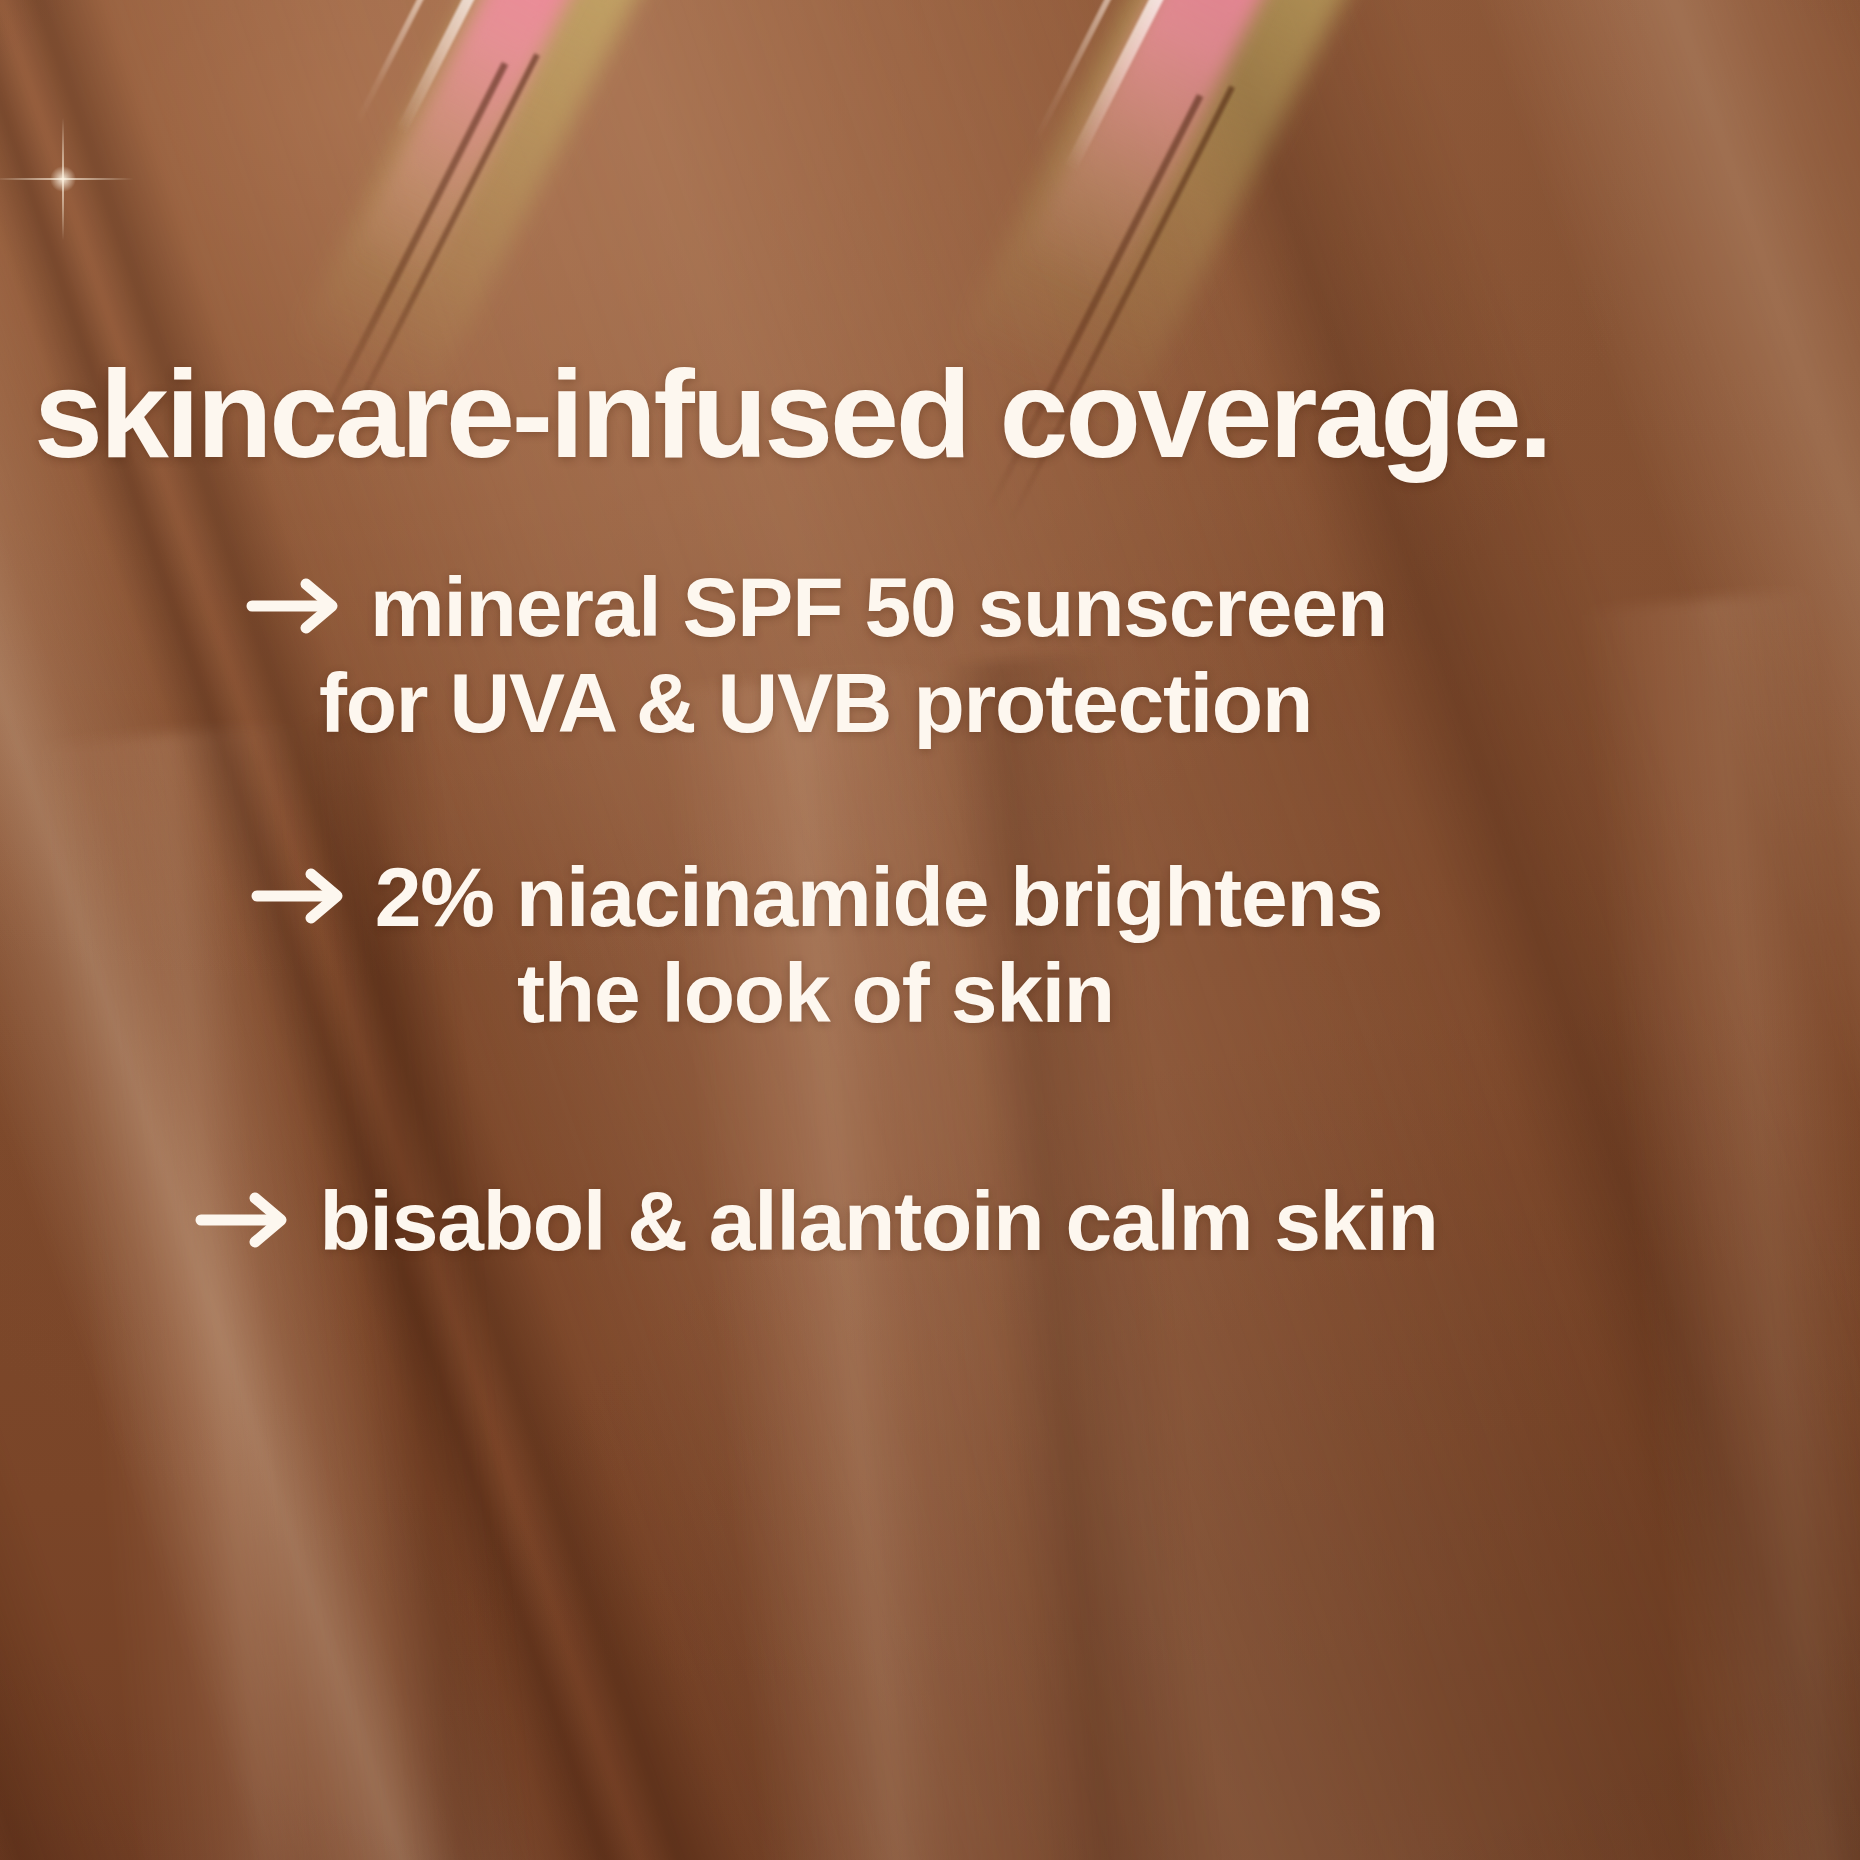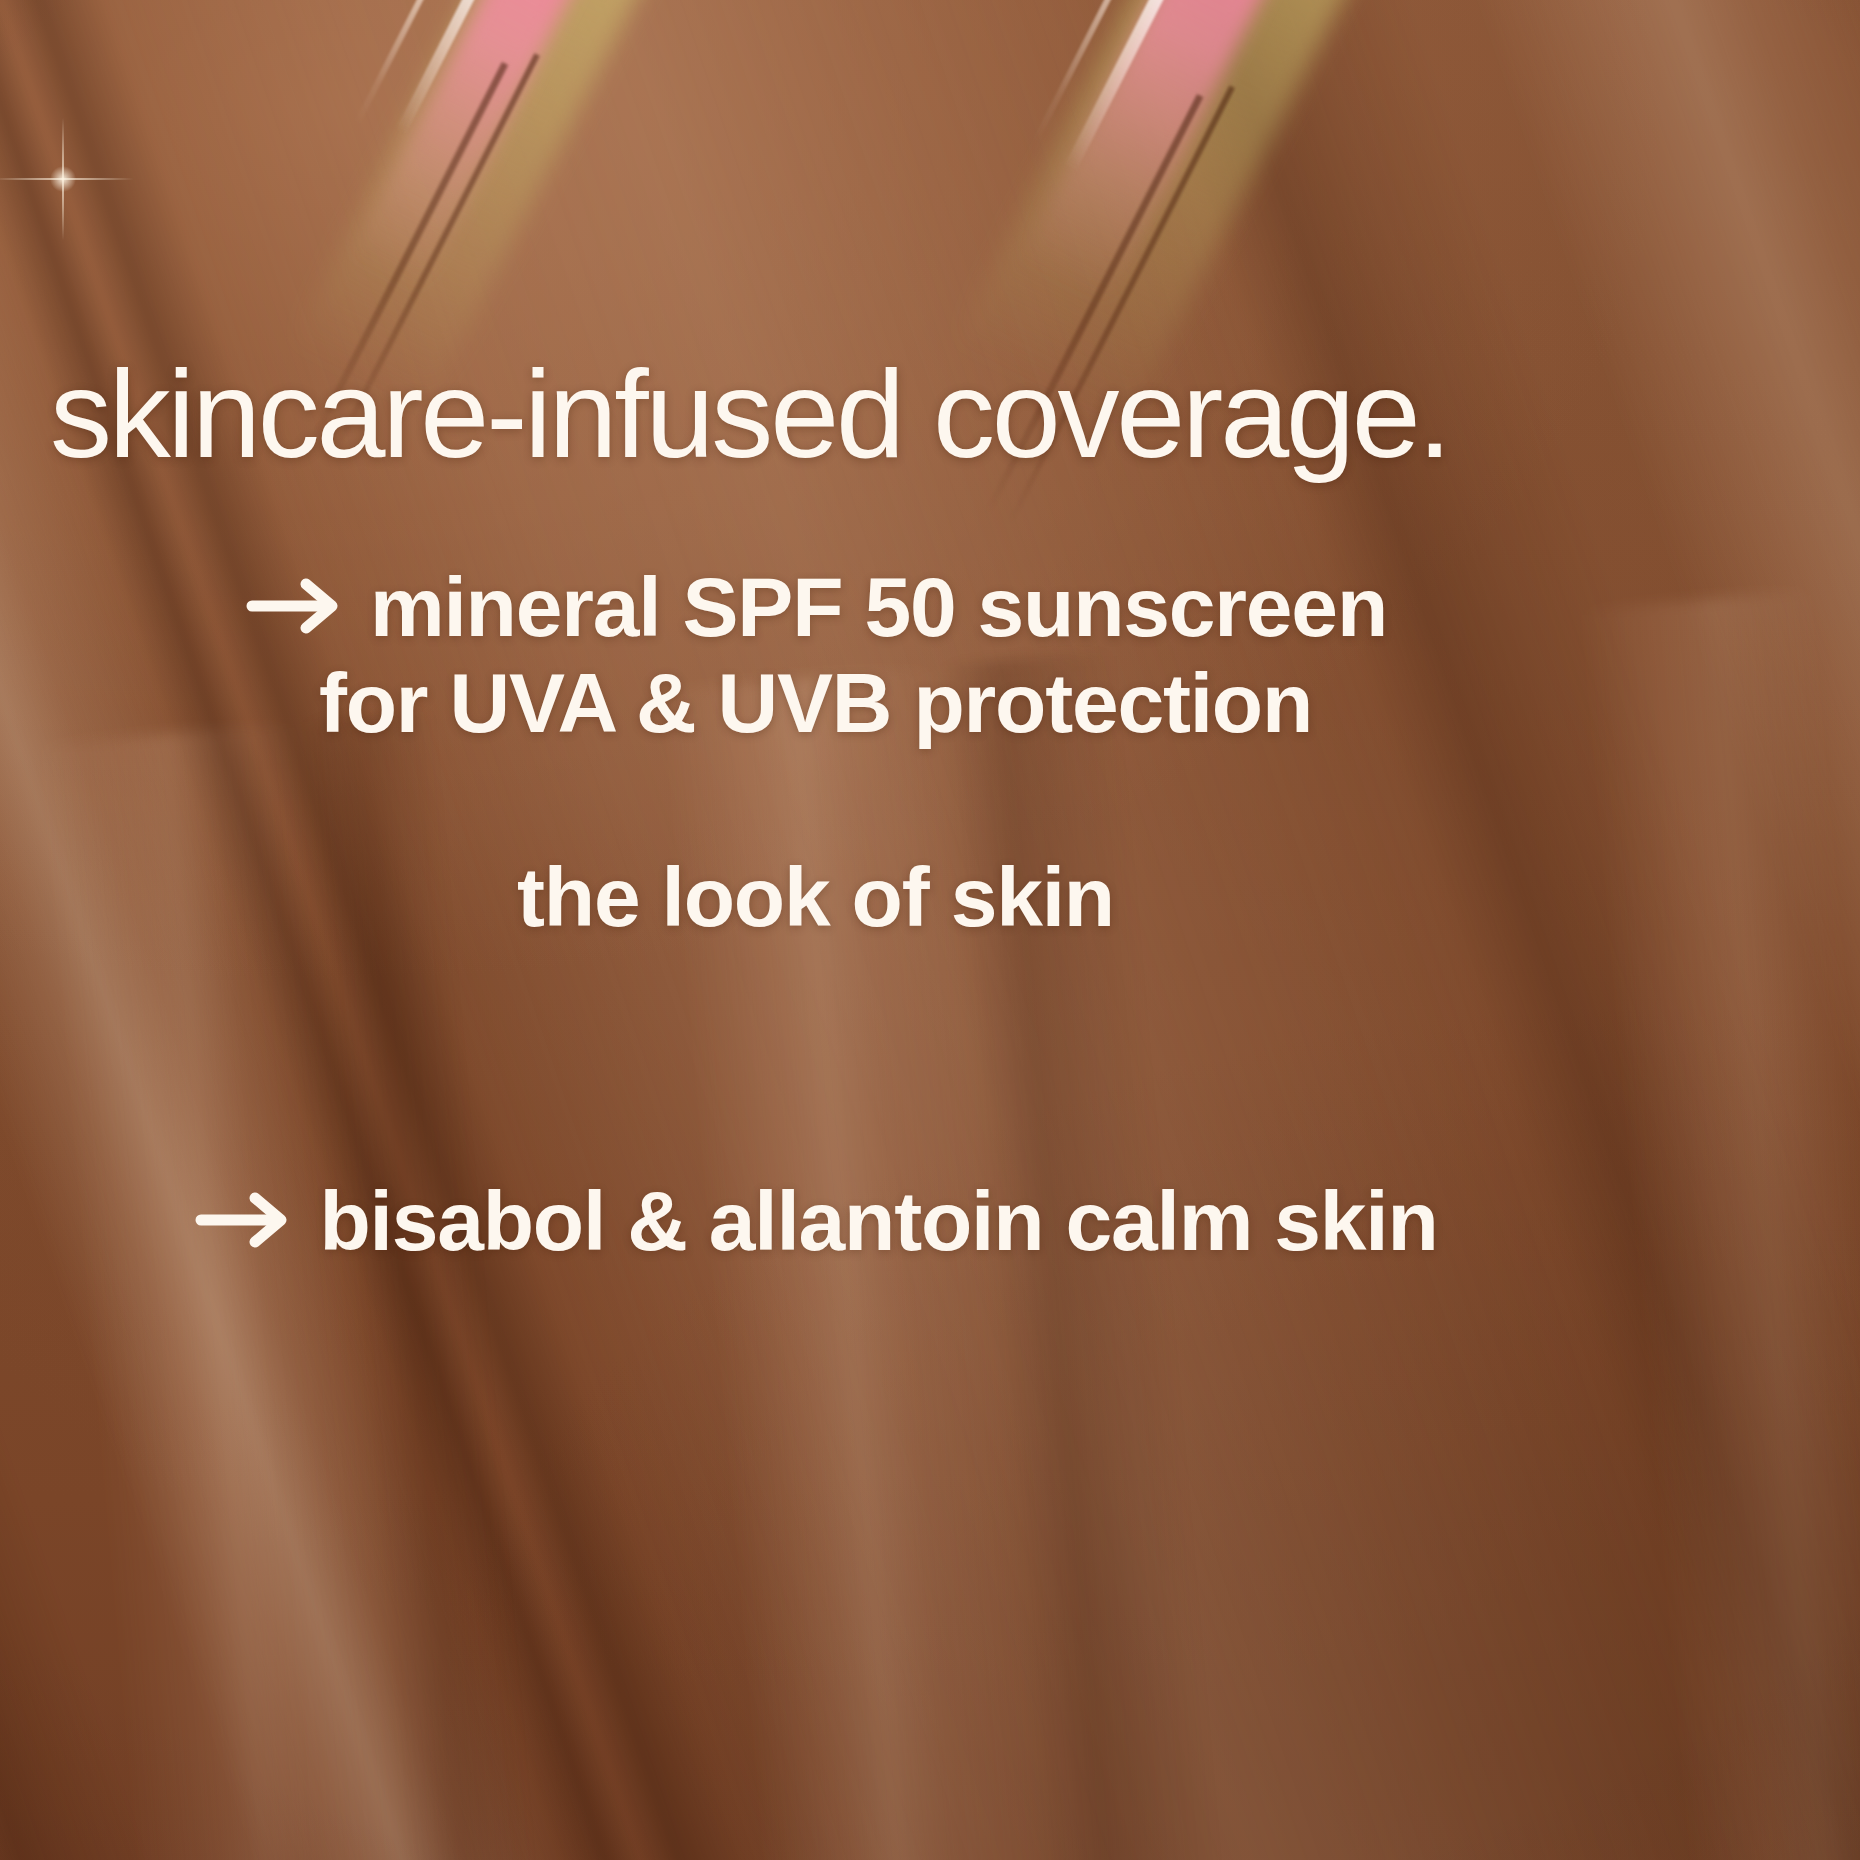--- a/index.html
+++ b/index.html
@@ -207,26 +207,26 @@
   }
 
   
   .content {
     position: absolute;
     inset: 0;
     z-index: 10;
   }
   .headline {
     position: absolute;
-    left: 50px;
+    left: 34px;
     top: 352px;
     width: 1800px;
     color: #fdf7ef;
     font-size: 124px;
-    font-weight: 400;
+    font-weight: 700;
     letter-spacing: -3.2px;
     line-height: 1.0;
     white-space: nowrap;
     text-shadow: 0 2px 10px rgba(60,24,8,0.30);
   }
 
   .bullets {
     position: absolute;
     left: 0;
     top: 560px;
@@ -298,20 +298,30 @@
                 <line x1="8" y1="28" x2="86" y2="28"></line>
                 <polyline points="62,6 88,28 62,50"></polyline>
               </g>
             </svg>
           </span><span>mineral SPF 50 sunscreen</span>
         </span>
         <span class="line">for UVA &amp; UVB protection</span>
       </div>
 
       <div class="bullet" id="b2">
+        <span class="line">
+          <span class="arrow">
+            <svg width="100" height="56" viewBox="0 0 100 56" aria-hidden="true">
+              <g fill="none" stroke="#fdf7ef" stroke-width="11" stroke-linecap="round" stroke-linejoin="round">
+                <line x1="8" y1="28" x2="86" y2="28"></line>
+                <polyline points="62,6 88,28 62,50"></polyline>
+              </g>
+            </svg>
+          </span><span>2% niacinamide brightens</span>
+        </span>
         <span class="line">the look of skin</span>
       </div>
 
       <div class="bullet" id="b3">
         <span class="line">
           <span class="arrow">
             <svg width="100" height="56" viewBox="0 0 100 56" aria-hidden="true">
               <g fill="none" stroke="#fdf7ef" stroke-width="11" stroke-linecap="round" stroke-linejoin="round">
                 <line x1="8" y1="28" x2="86" y2="28"></line>
                 <polyline points="62,6 88,28 62,50"></polyline>

